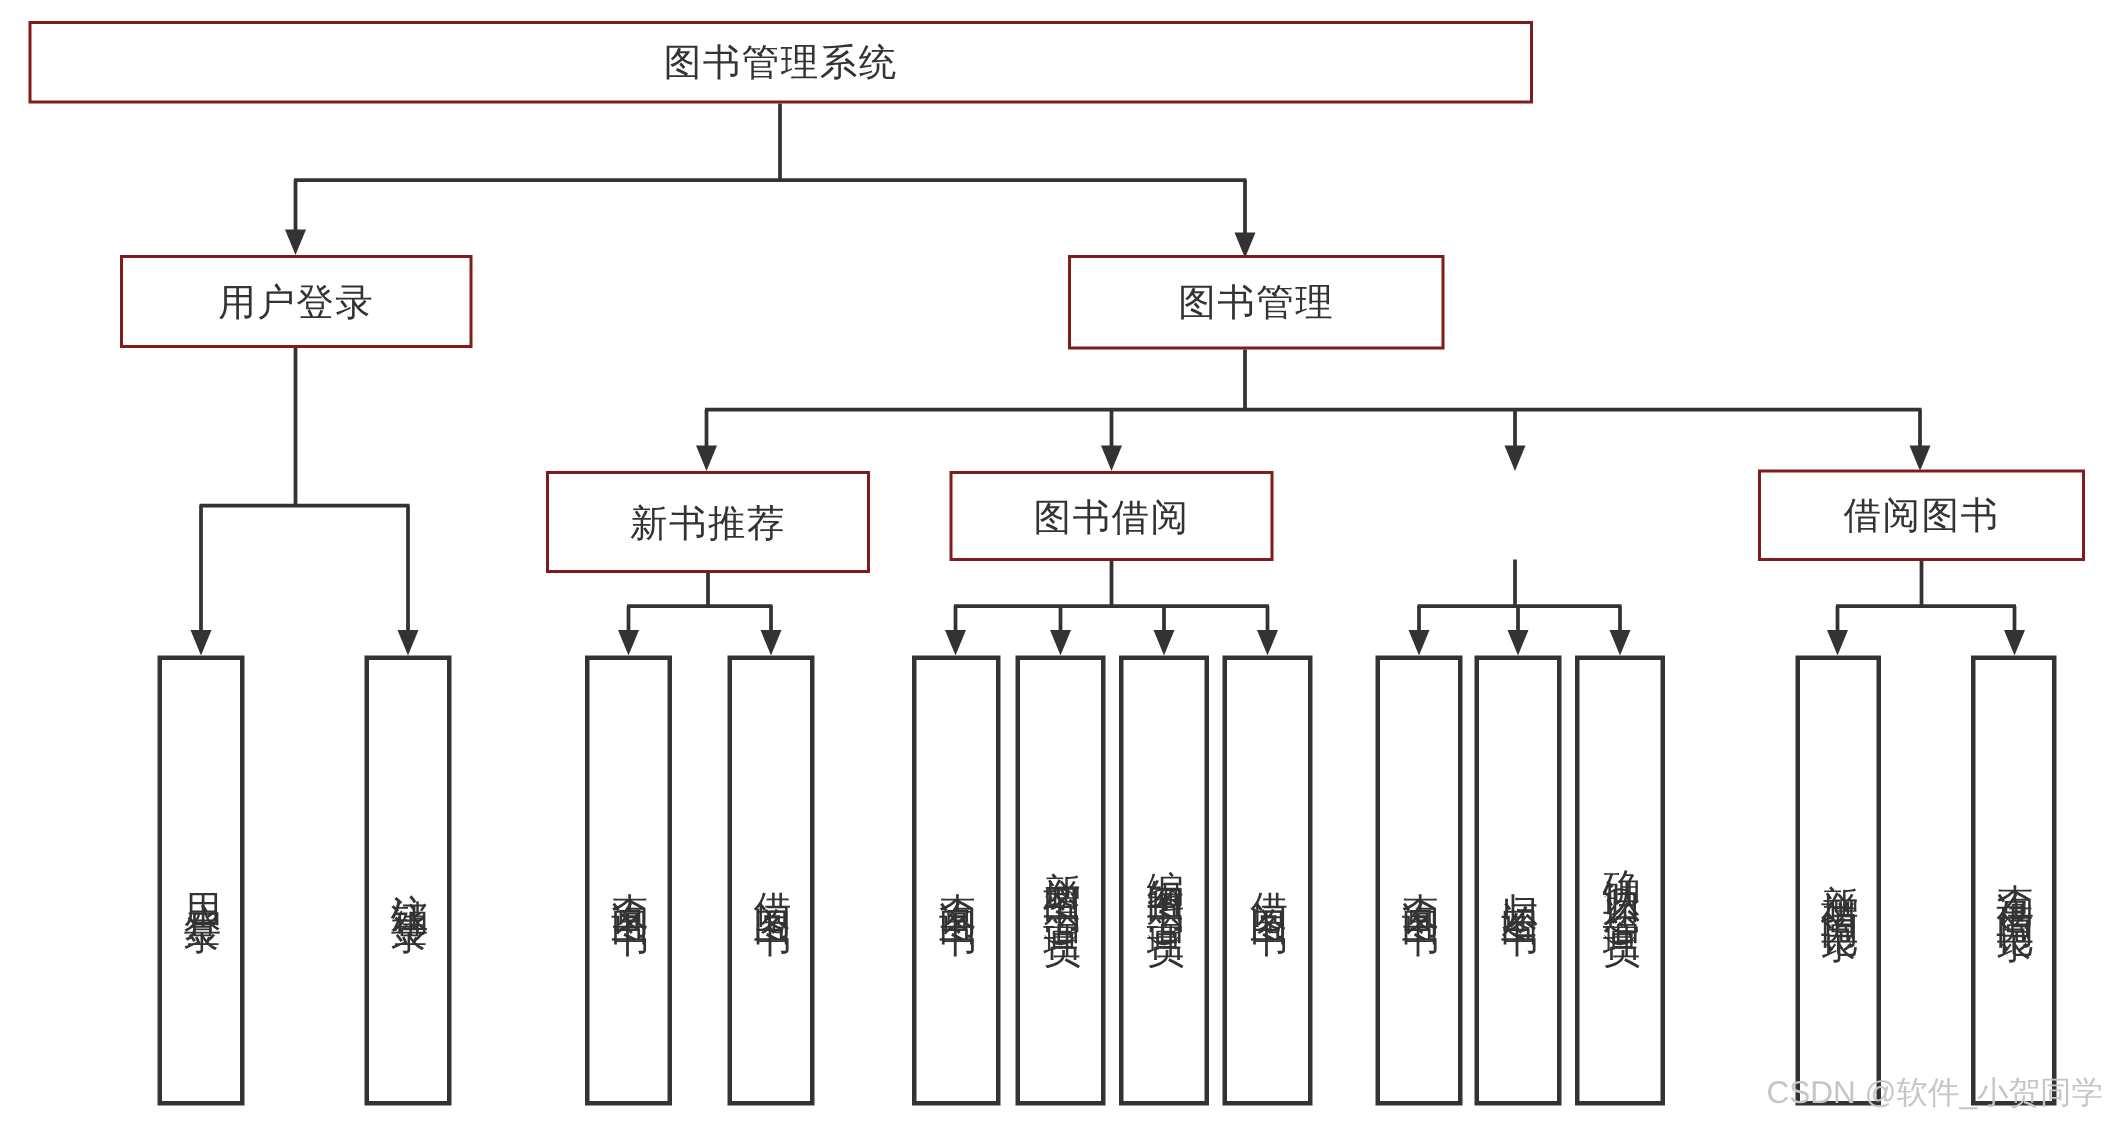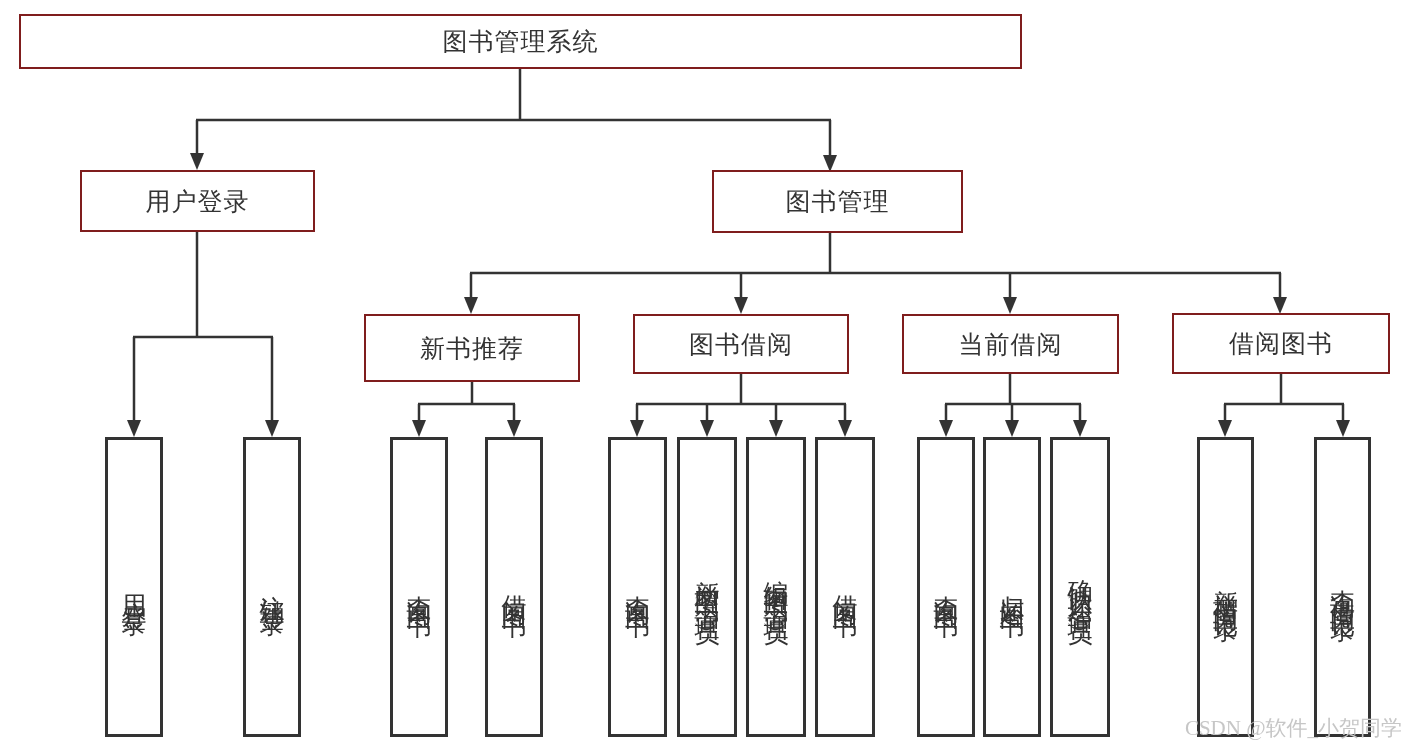--- a/index.html
+++ b/index.html
@@ -60,21 +60,20 @@
     white-space: nowrap;
   }
   .watermark {
     position: absolute;
     right: 3px;
     bottom: 5px;
     font-size: 21px;
     color: #c6c6c6;
     white-space: nowrap;
     z-index: 10;
-    font-family: Liberation Serif, serif;
   }
 </style>
 </head>
 <body>
 
 <div class="canvas">
 
   <svg class="connectors" viewBox="0 0 1405 747">
 
     <g>
@@ -161,23 +160,20 @@
   <div class="hnode" style="left:712px; top:170px; width:251px; height:63px">
     <span class="hlabel">图书管理</span>
   </div>
 
   <div class="hnode" style="left:364px; top:314px; width:216px; height:68px">
     <span class="hlabel">新书推荐</span>
   </div>
   <div class="hnode" style="left:633px; top:314px; width:216px; height:60px">
     <span class="hlabel">图书借阅</span>
   </div>
-  <div class="hnode" style="left:902px; top:314px; width:217px; height:60px">
-    <span class="hlabel">当前借阅</span>
-  </div>
   <div class="hnode" style="left:1172px; top:313px; width:218px; height:61px">
     <span class="hlabel">借阅图书</span>
   </div>
 
   <div class="vnode" style="left:105px; width:58px">
     <span class="vlabel">用户登录</span>
   </div>
   <div class="vnode" style="left:243px; width:58px">
     <span class="vlabel">注销登录</span>
   </div>

